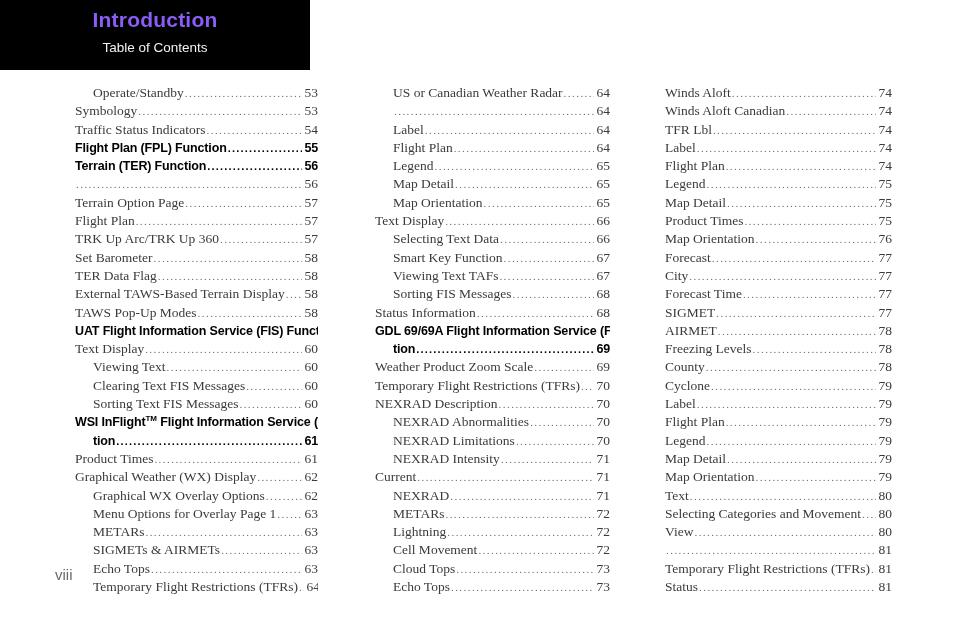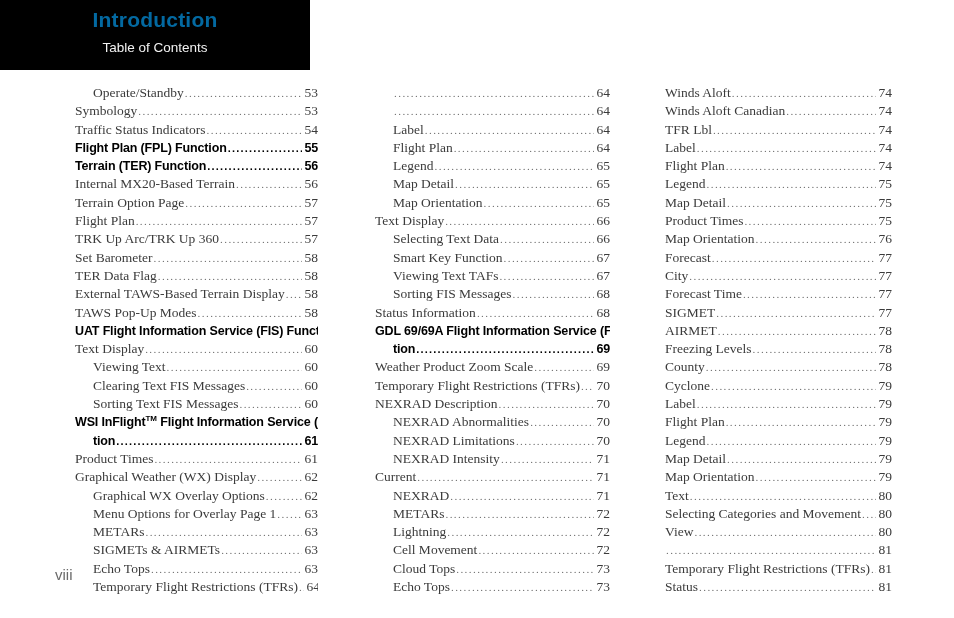--- a/index.html
+++ b/index.html
@@ -30,21 +30,21 @@
   #header-title {
     position: absolute;
     left: 0;
     right: 0;
     top: 8px;
     text-align: center;
     font-family: "Liberation Sans", sans-serif;
     font-weight: bold;
     font-size: 21px;
     letter-spacing: 0.2px;
-    color: #0369a1;
+    color: #8b5cf6;
   }
   #header-subtitle {
     position: absolute;
     left: 0;
     right: 0;
     top: 40px;
     text-align: center;
     font-family: "Liberation Sans", sans-serif;
     font-weight: normal;
     font-size: 13.5px;
@@ -170,21 +170,20 @@
         <span class="ttl">Flight Plan (FPL) Function</span>
         <span class="dots">..........................................................................................</span>
         <span class="pg">55</span>
       </div>
       <div class="toc-entry lvl-0 bold">
         <span class="ttl">Terrain (TER) Function</span>
         <span class="dots">..........................................................................................</span>
         <span class="pg">56</span>
       </div>
       <div class="toc-entry lvl-1">
-        <span class="ttl">Internal MX20-Based Terrain</span>
         <span class="dots">..........................................................................................</span>
         <span class="pg">56</span>
       </div>
       <div class="toc-entry lvl-1">
         <span class="ttl">Terrain Option Page</span>
         <span class="dots">..........................................................................................</span>
         <span class="pg">57</span>
       </div>
       <div class="toc-entry lvl-1">
         <span class="ttl">Flight Plan</span>
@@ -283,20 +282,21 @@
         <span class="pg">63</span>
       </div>
       <div class="toc-entry lvl-2">
         <span class="ttl">Temporary Flight Restrictions (TFRs)</span>
         <span class="dots">..........................................................................................</span>
         <span class="pg">64</span>
       </div>
     </div>
   <div class="toc-column" id="toc-column-2">
       <div class="toc-entry lvl-2">
+        <span class="ttl">US or Canadian Weather Radar</span>
         <span class="dots">..........................................................................................</span>
         <span class="pg">64</span>
       </div>
       <div class="toc-entry lvl-2">
         <span class="dots">..........................................................................................</span>
         <span class="pg">64</span>
       </div>
       <div class="toc-entry lvl-2">
         <span class="ttl">Label</span>
         <span class="dots">..........................................................................................</span>

